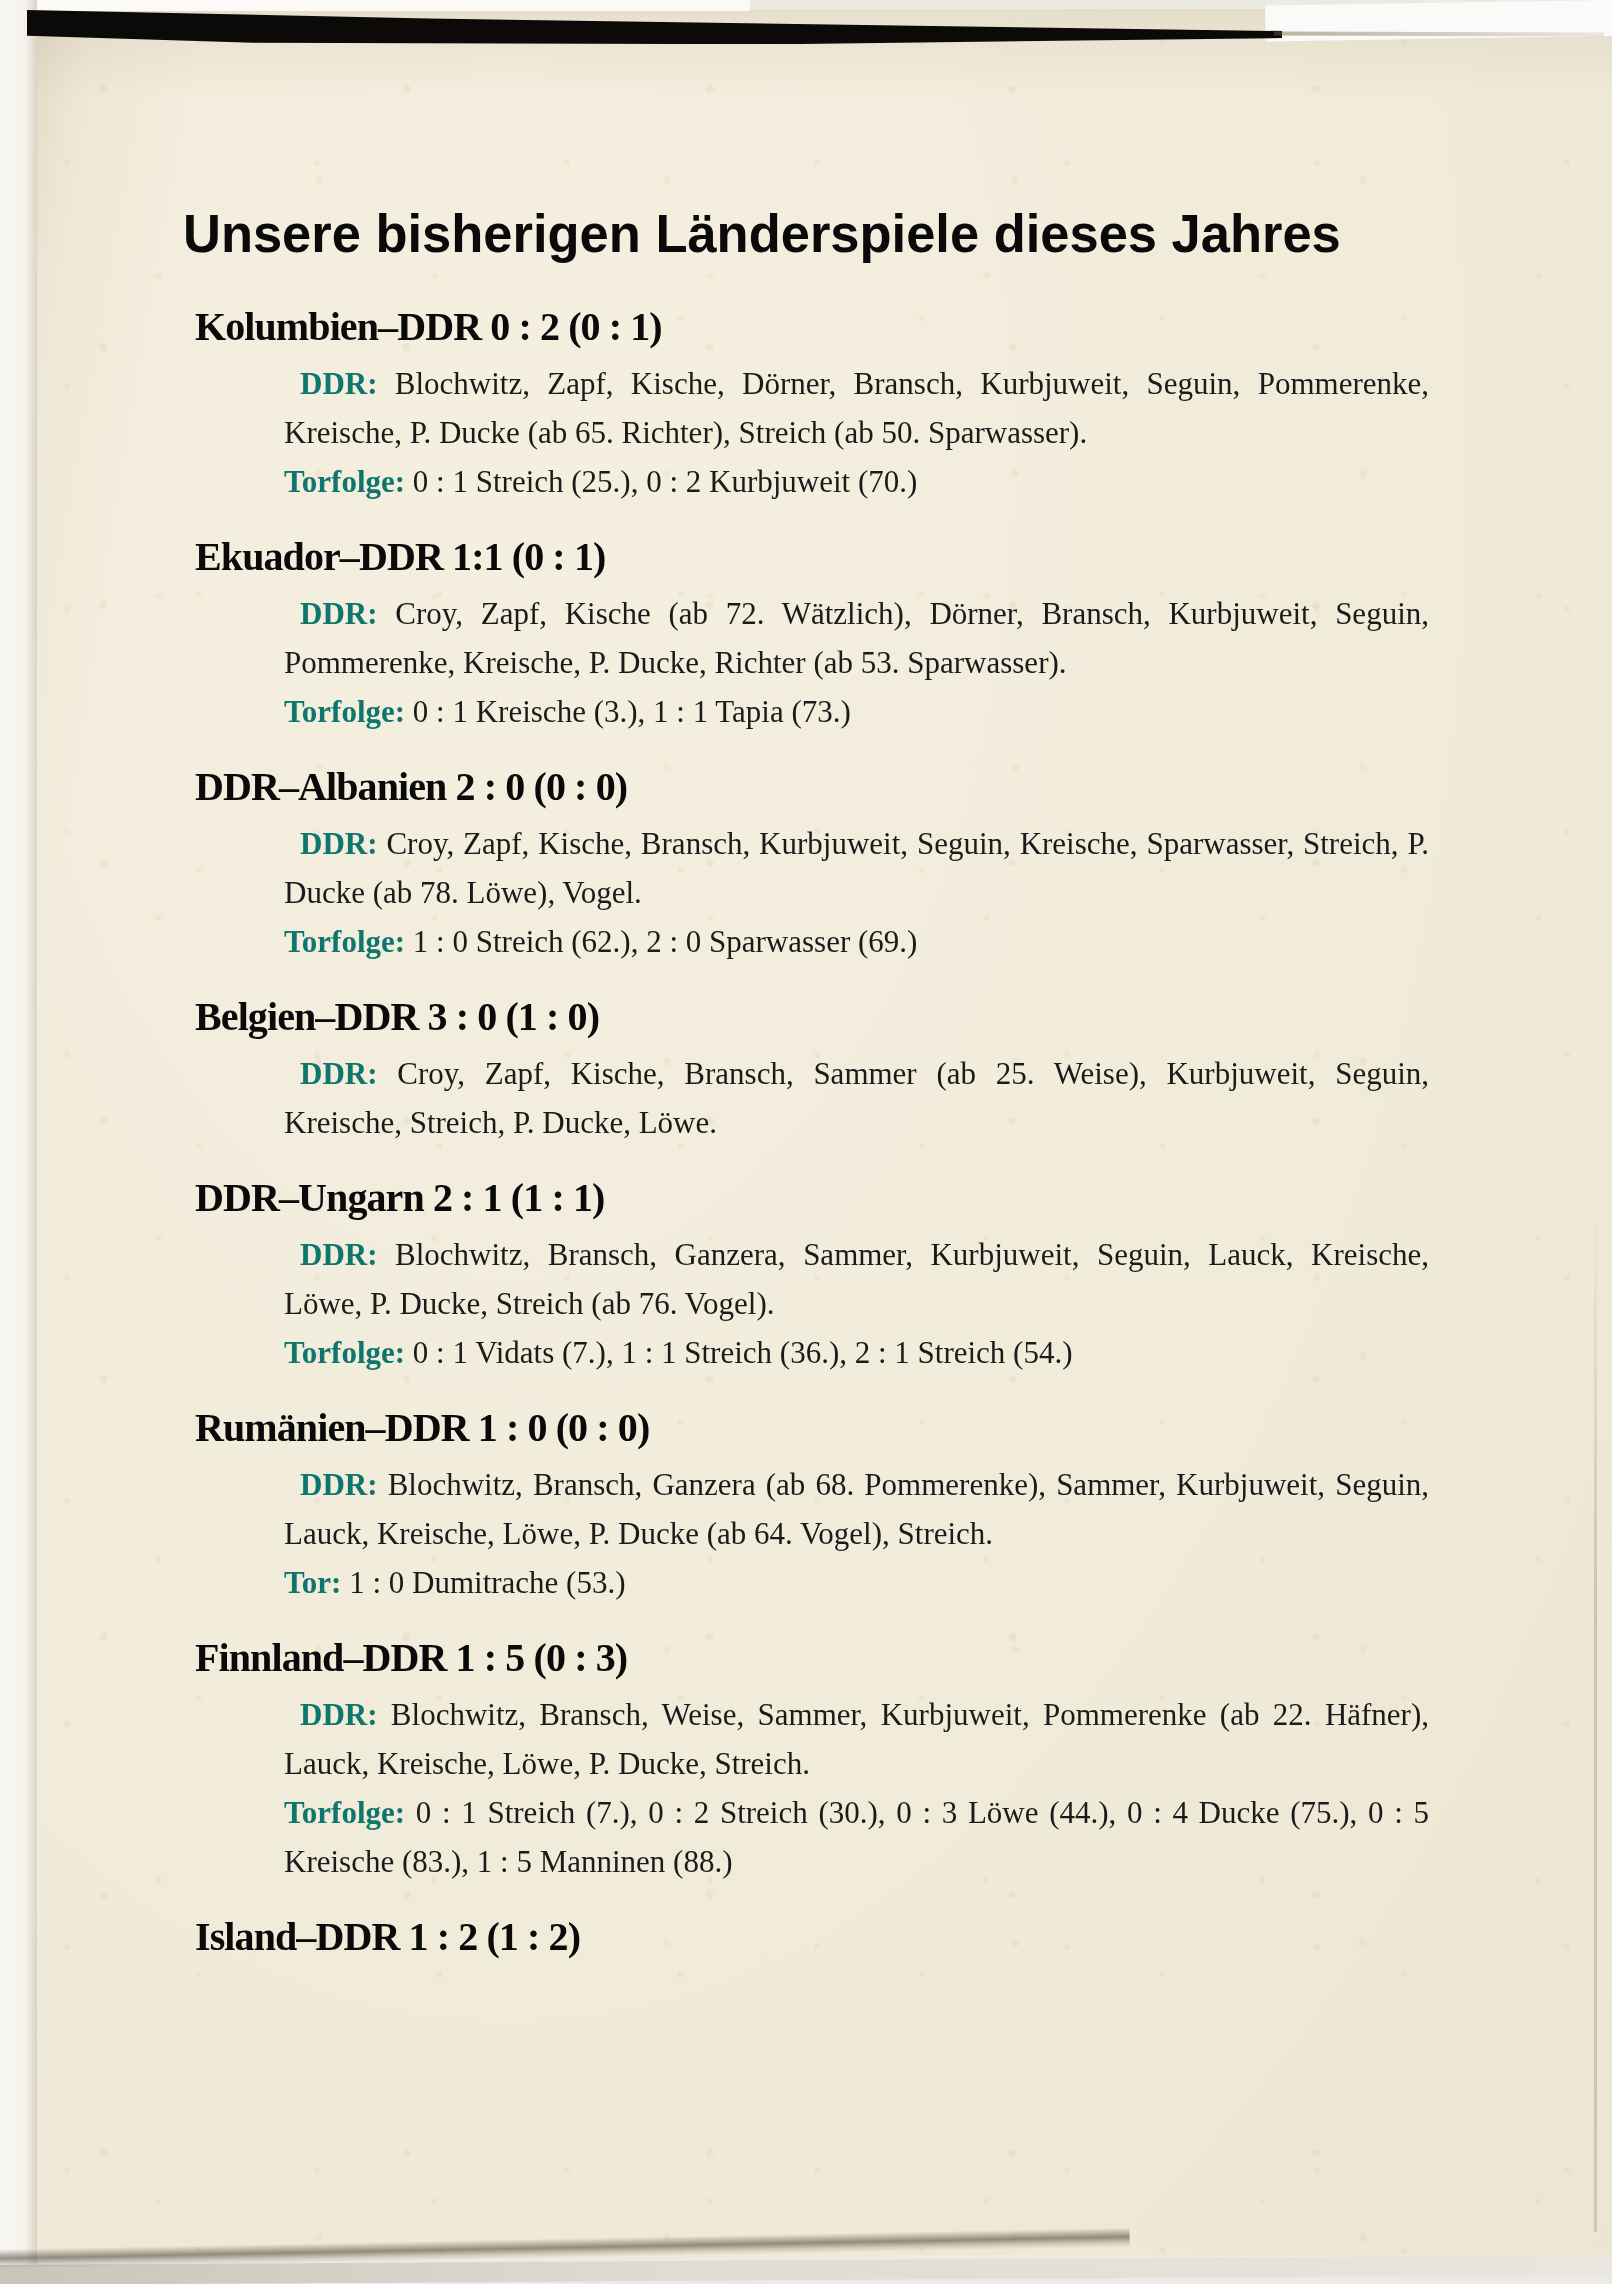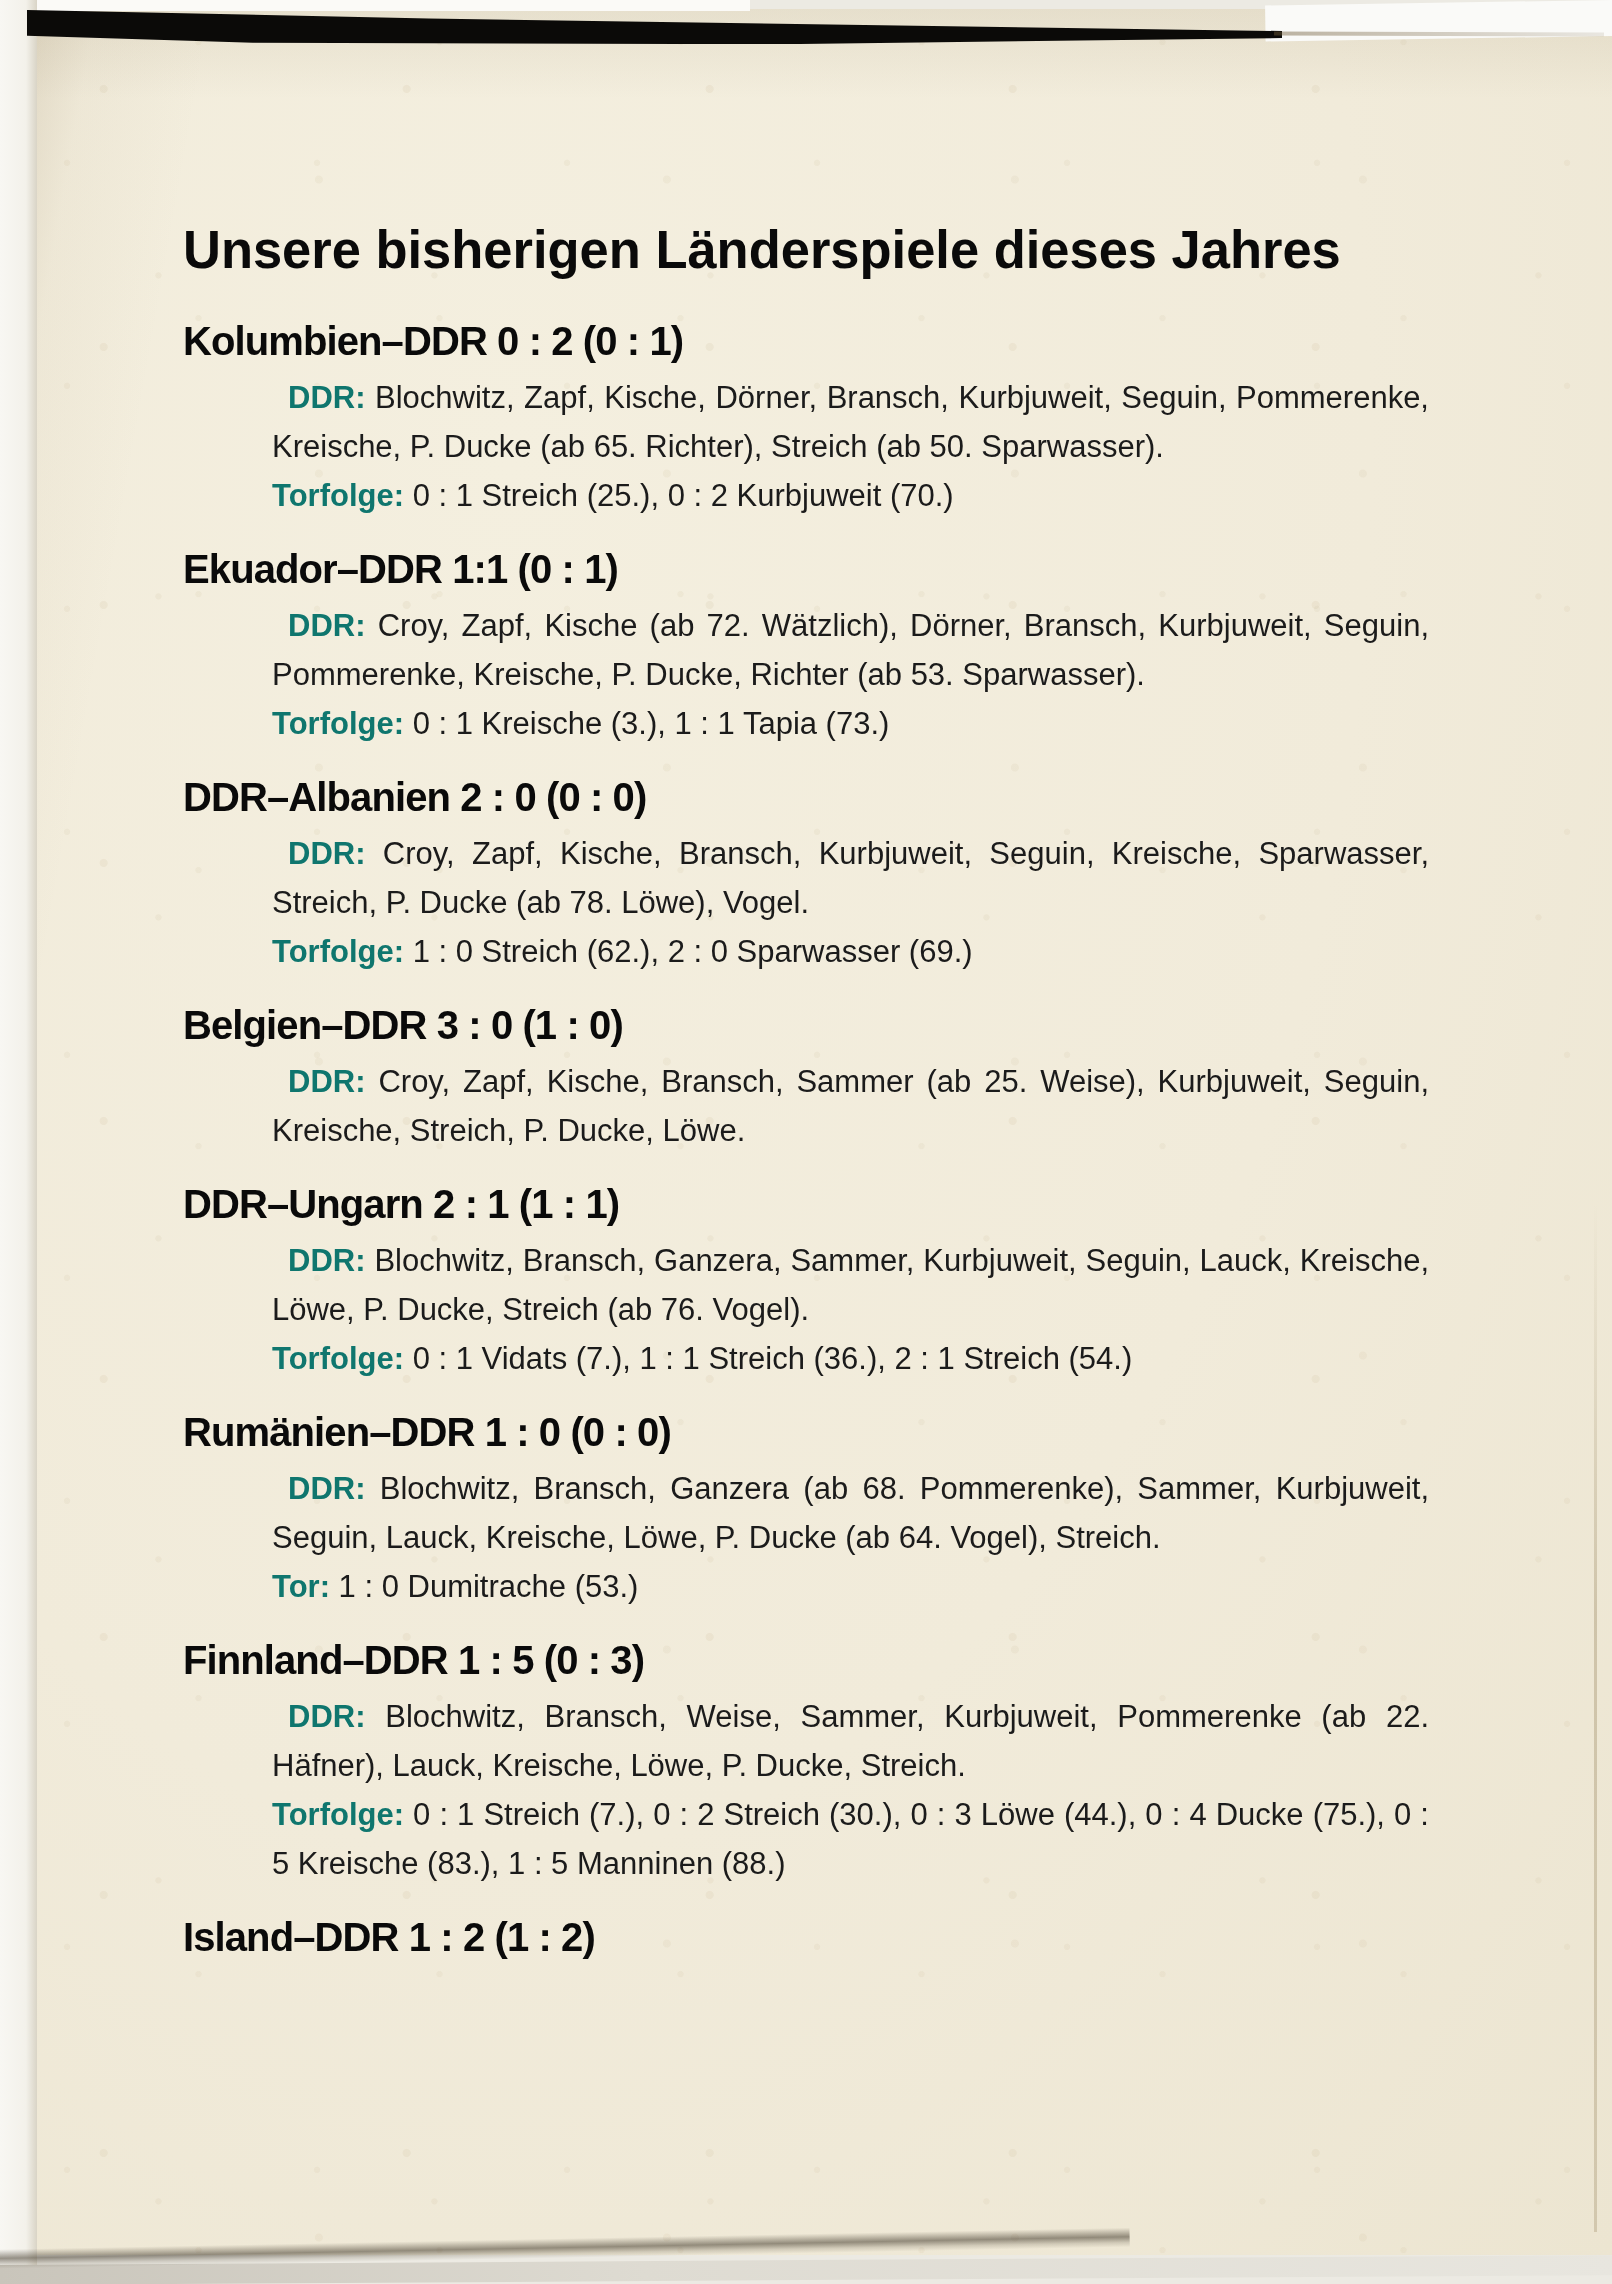--- a/index.html
+++ b/index.html
@@ -71,34 +71,34 @@
     transform-origin: left bottom;
   }
   .right-edge-line {
     position: absolute; right: 16px; top: 1203px; bottom: 53px; width: 2.7px;
     background: linear-gradient(to bottom, rgba(160,140,100,0.0), rgba(150,130,90,0.35) 40%, rgba(150,130,90,0.30));
   }
 
   
   .content {
     position: absolute;
-    left: 183px; top: 219px; width: 1246px;
+    left: 183px; top: 203px; width: 1246px;
     color: #1b1b1b;
   }
   .doc-title {
     font-size: 53px;
     font-weight: 700;
     letter-spacing: 0px;
     color: #0a0a0a;
     white-space: nowrap;
     margin: 0 0 39px 0;
     transform: scaleX(0.99);
     transform-origin: left;
   }
-  .match { margin: 0 0 27px 0; }
+  .match { margin: 0 0 27px 12px; font-family: Liberation Serif, serif; }
   .match-heading {
     font-size: 40px;
     font-weight: 700;
     letter-spacing: -0.9px;
     color: #0a0a0a;
     margin: 0 0 9px 0;
     white-space: nowrap;
   }
   .match-body {
     margin-left: 89px;

